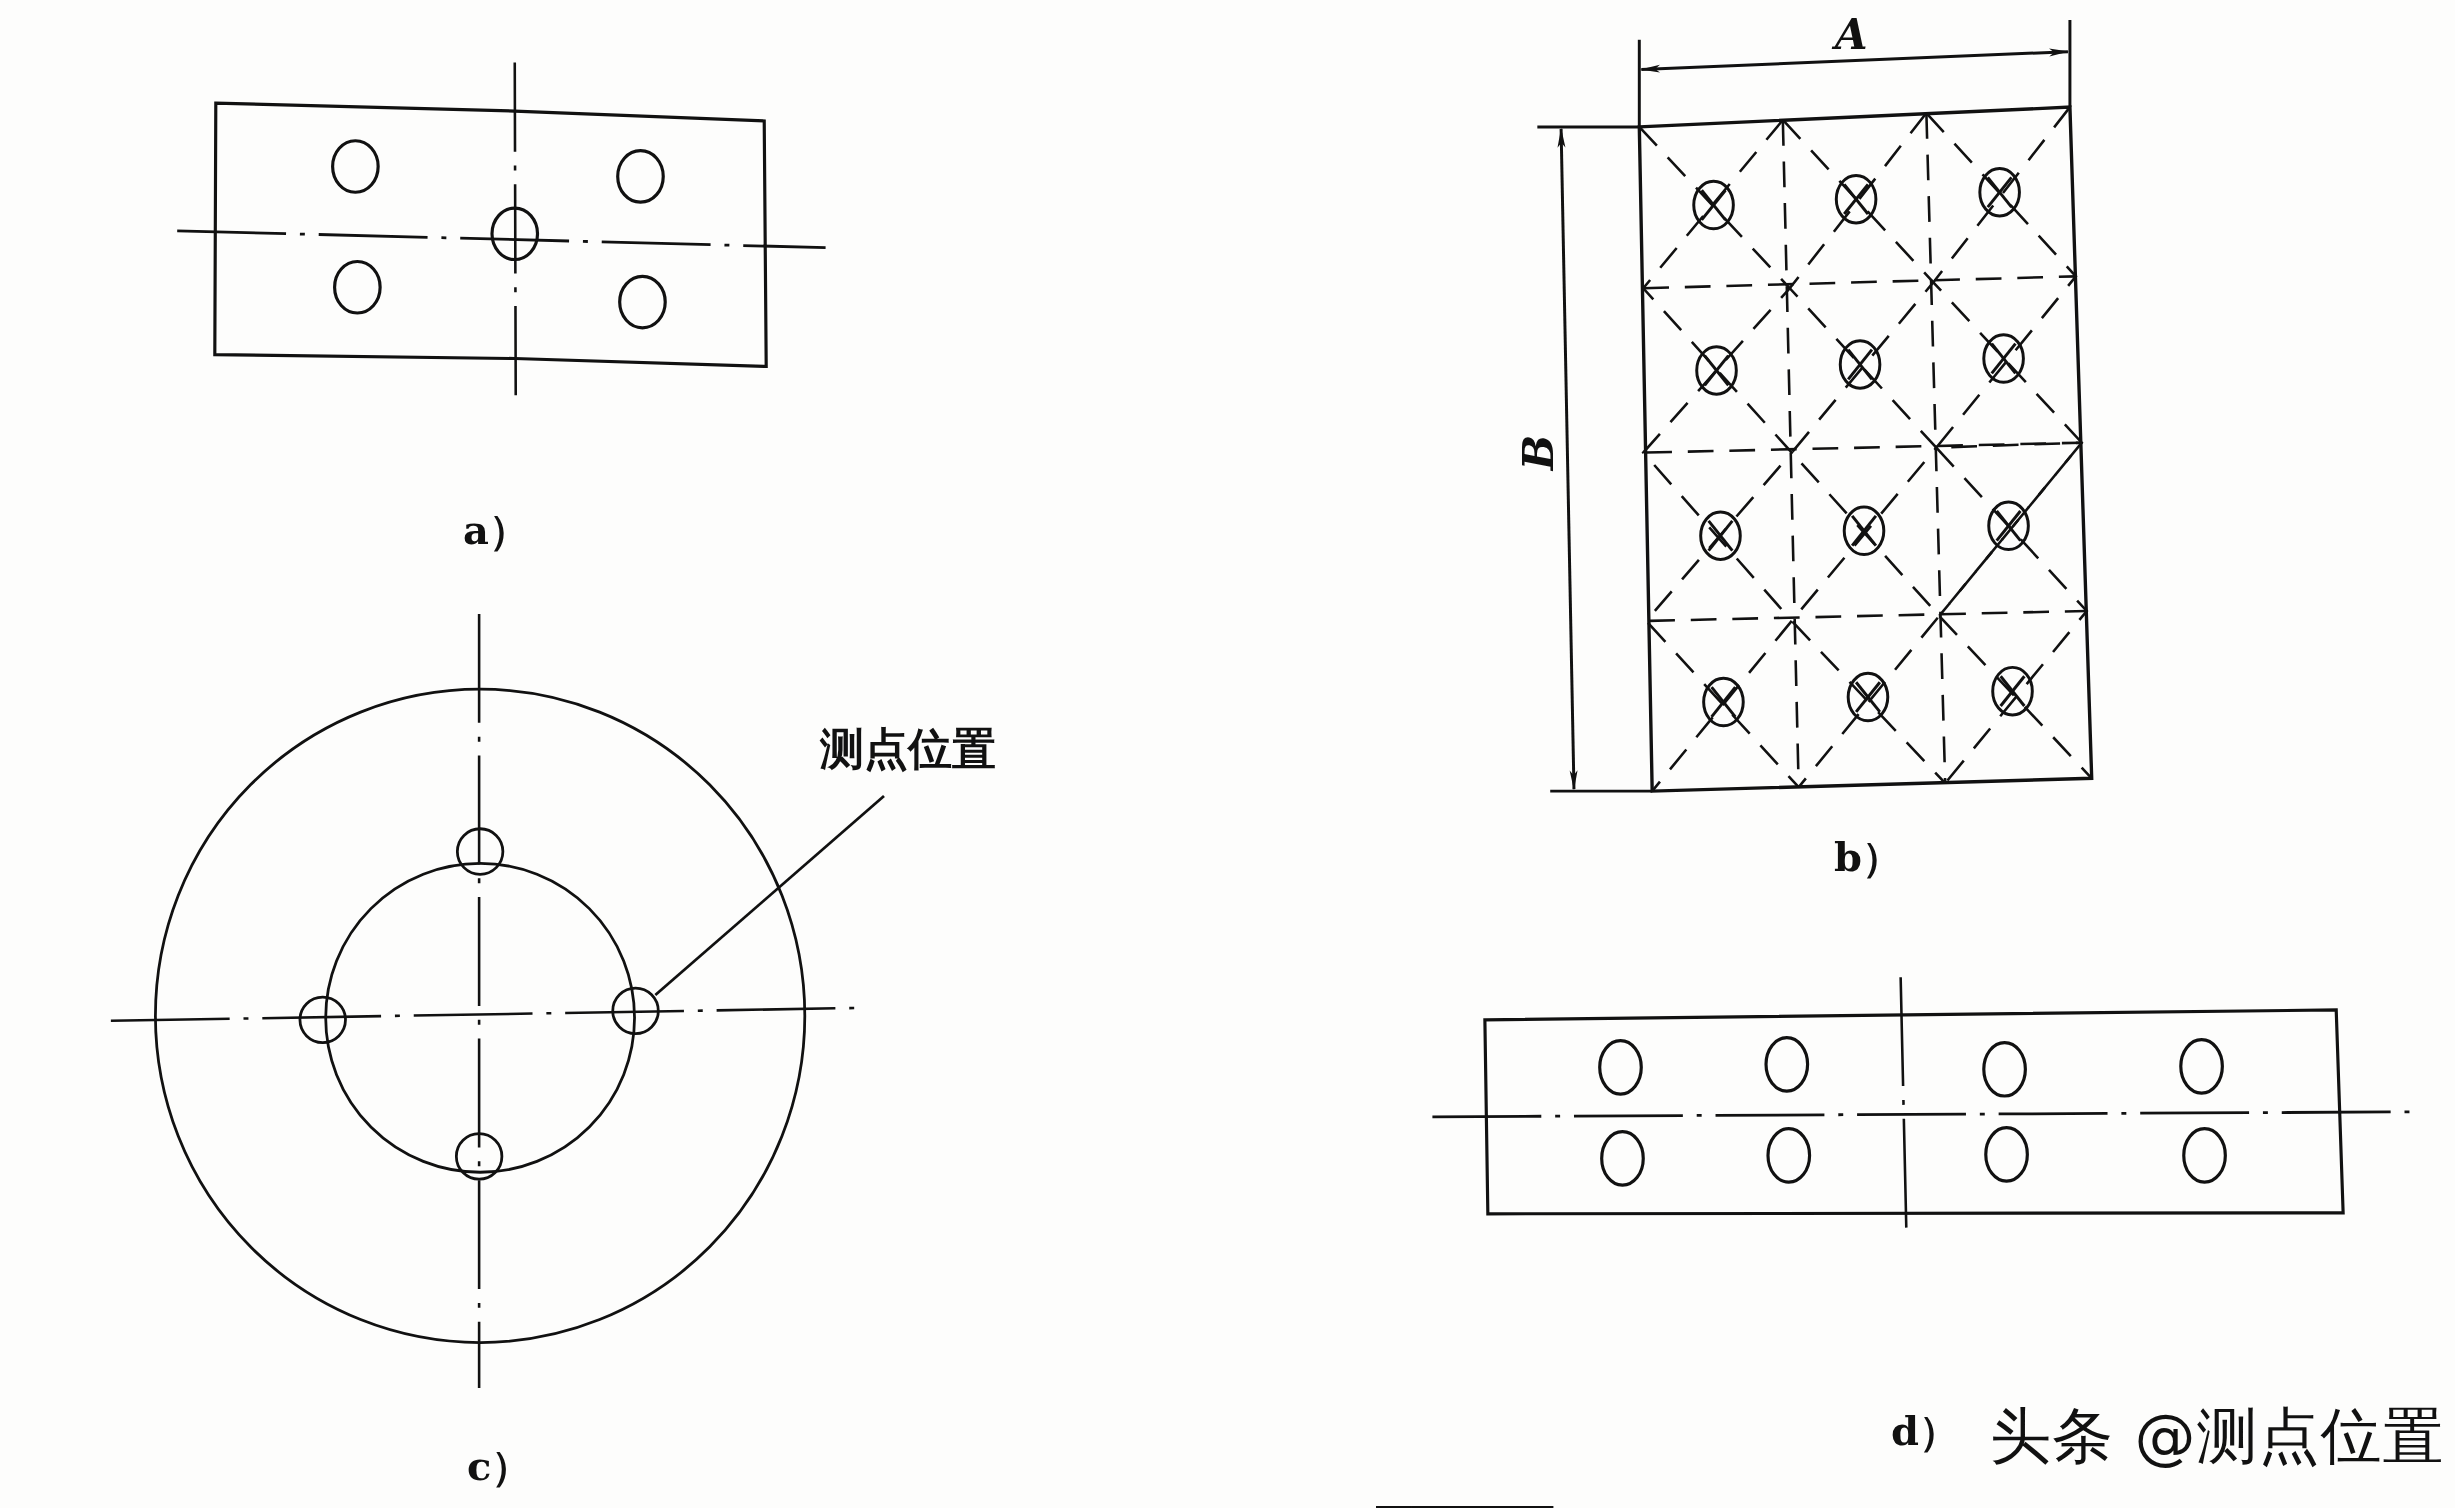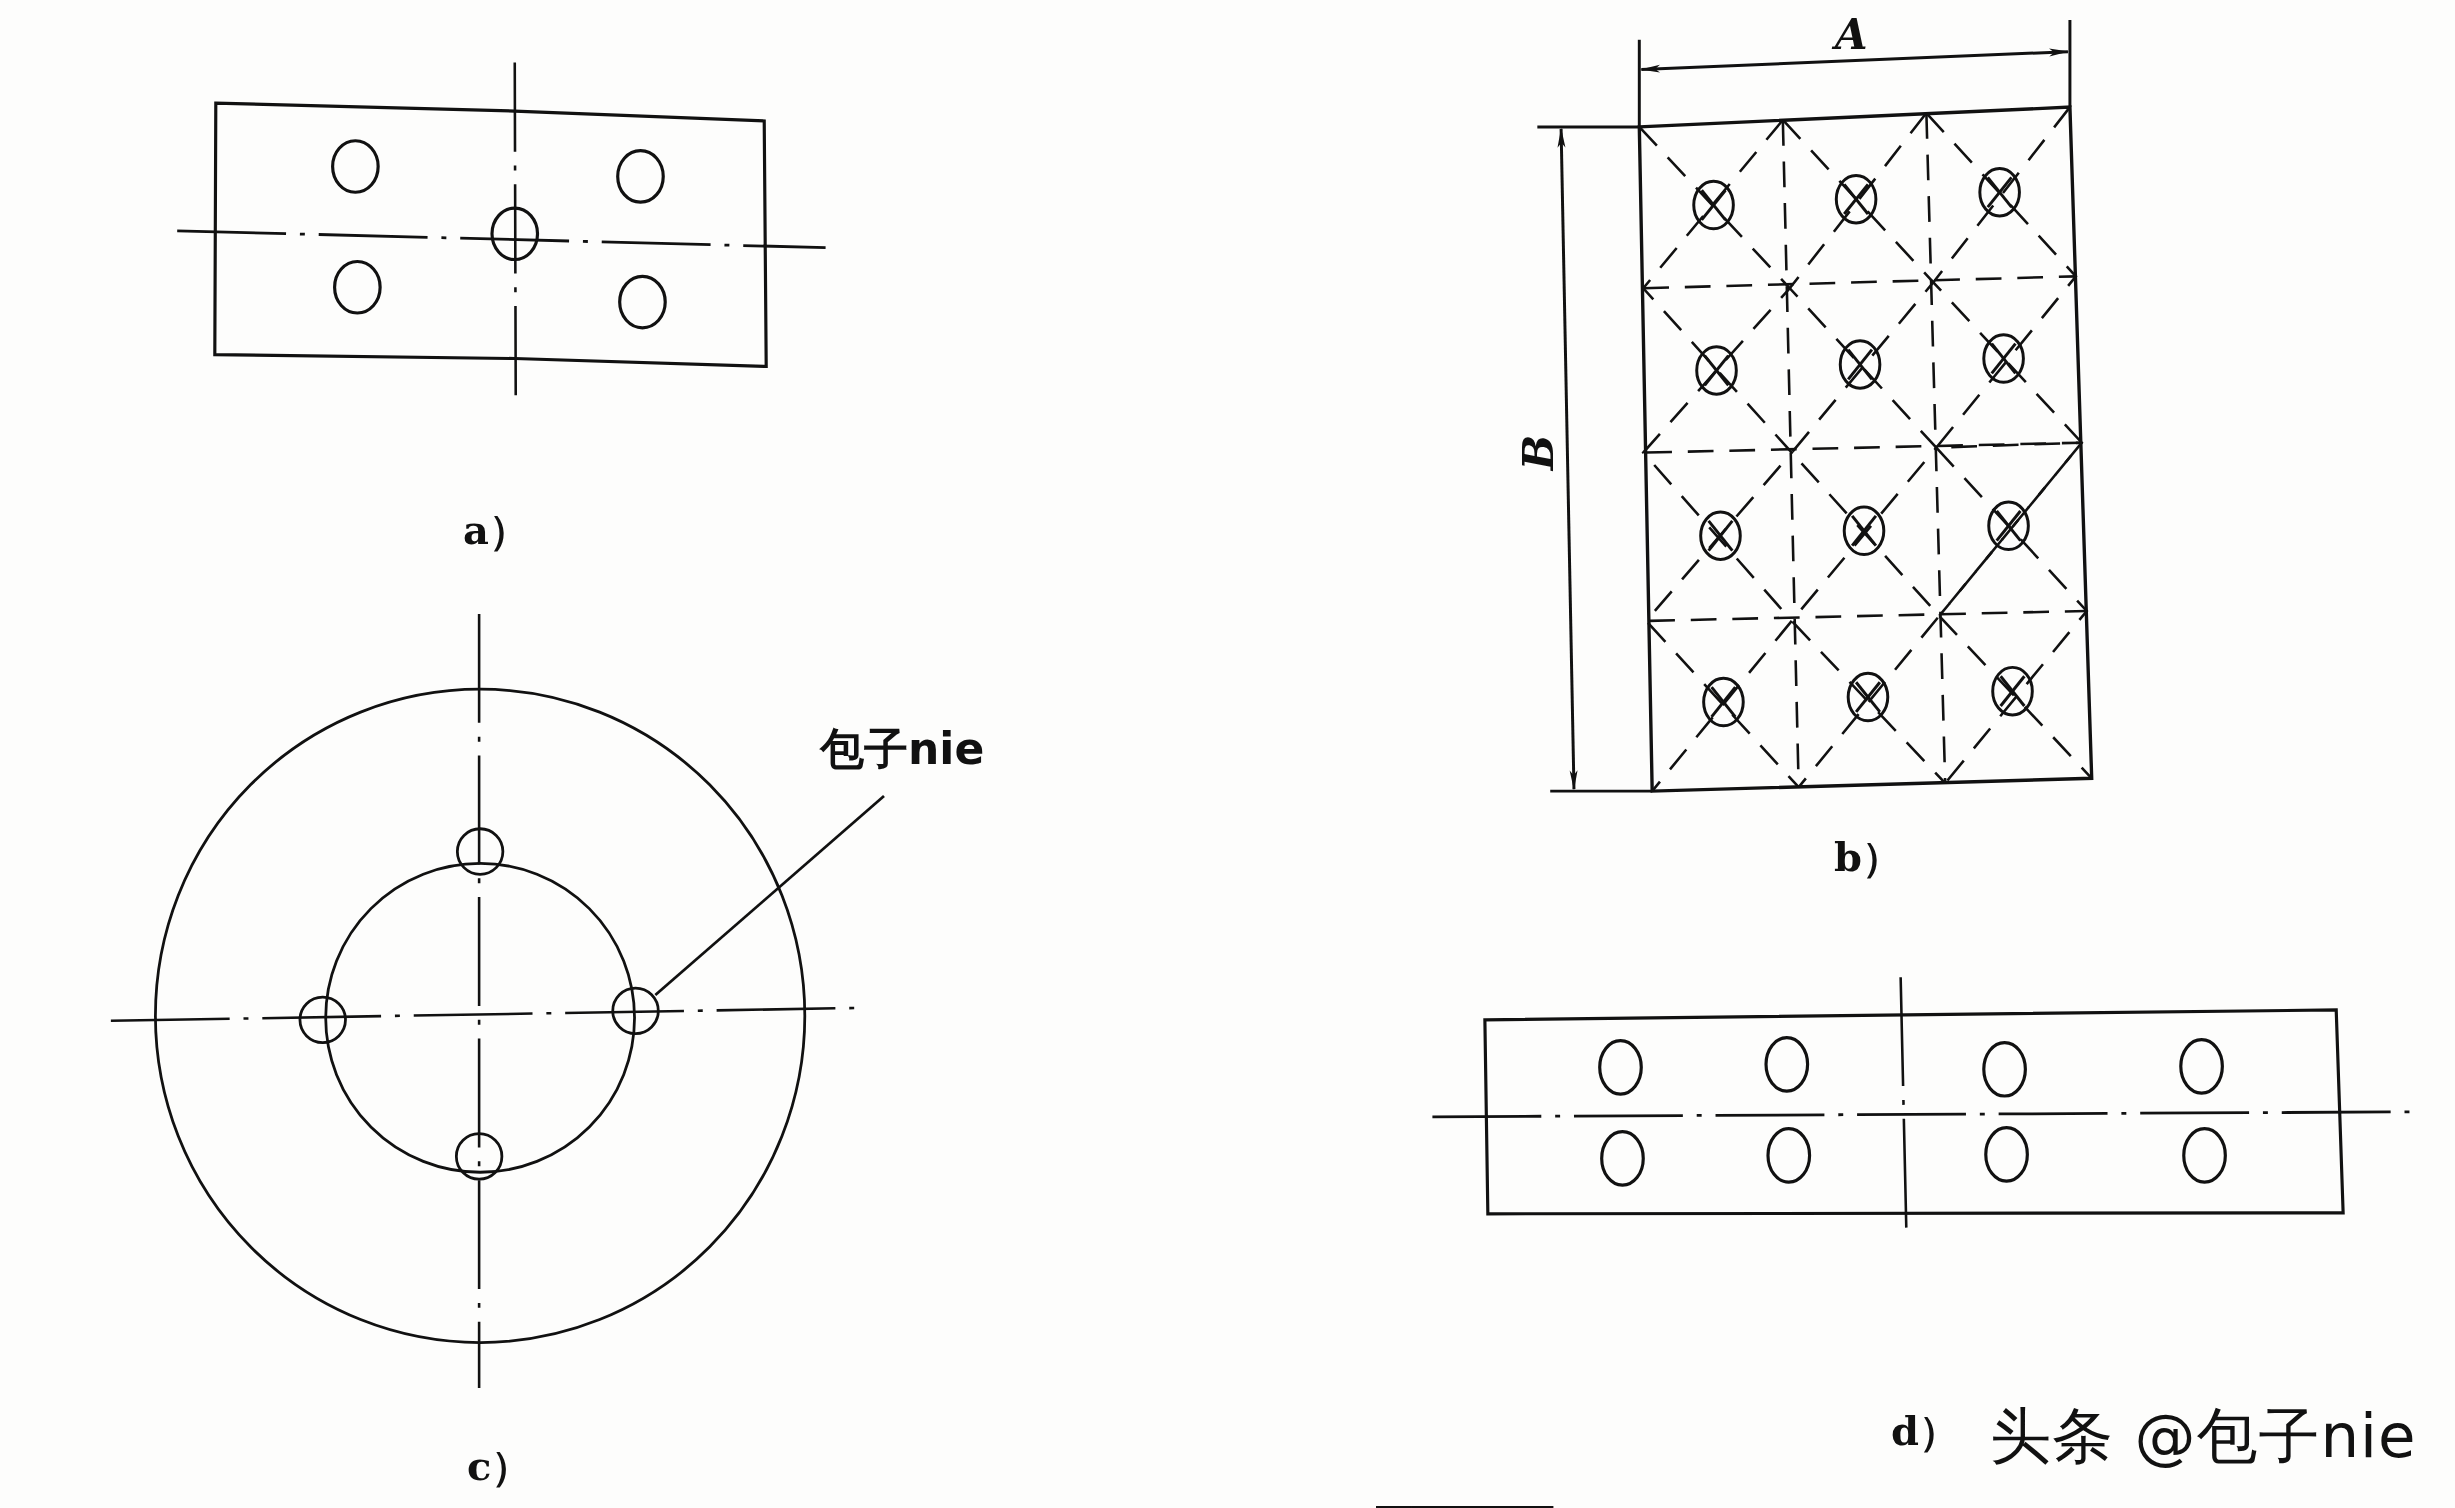--- a/index.html
+++ b/index.html
@@ -160,20 +160,20 @@
 </svg>
 
 <div class="label" style="left:463px; top:503px;">a）</div>
 <div class="label" style="left:1834px; top:830px;">b）</div>
 <div class="label" style="left:467px; top:1439px;">c）</div>
 <div class="label" style="left:1891px; top:1404px;">d）</div>
 
 <div class="dim" style="left:1835px; top:10px;">A</div>
 <div class="dim" style="left:1521px; top:428px; transform:rotate(-90deg); transform-origin:center;">B</div>
 
-<div class="callout" style="left:820px; top:720px;">包子nie</div>
+<div class="callout" style="left:820px; top:720px;">测点位置</div>
 
-<div class="watermark" style="left:1990px; top:1396px;">头条 @包子nie</div>
+<div class="watermark" style="left:1990px; top:1396px;">头条 @测点位置</div>
 
 <div class="caption-cut" style="left:1376px; top:1485px; height:24px; overflow:hidden; width:257px;">
   <span style="position:relative; top:-26px;">▁▁▁▁▁</span>
 </div>
 
 
 </body></html>

